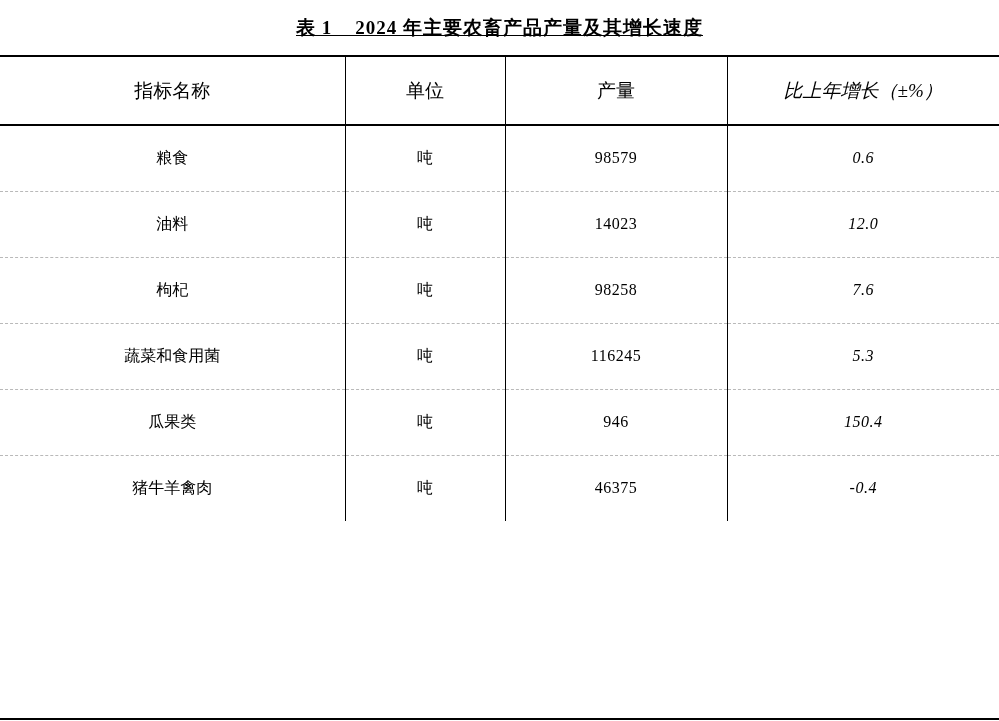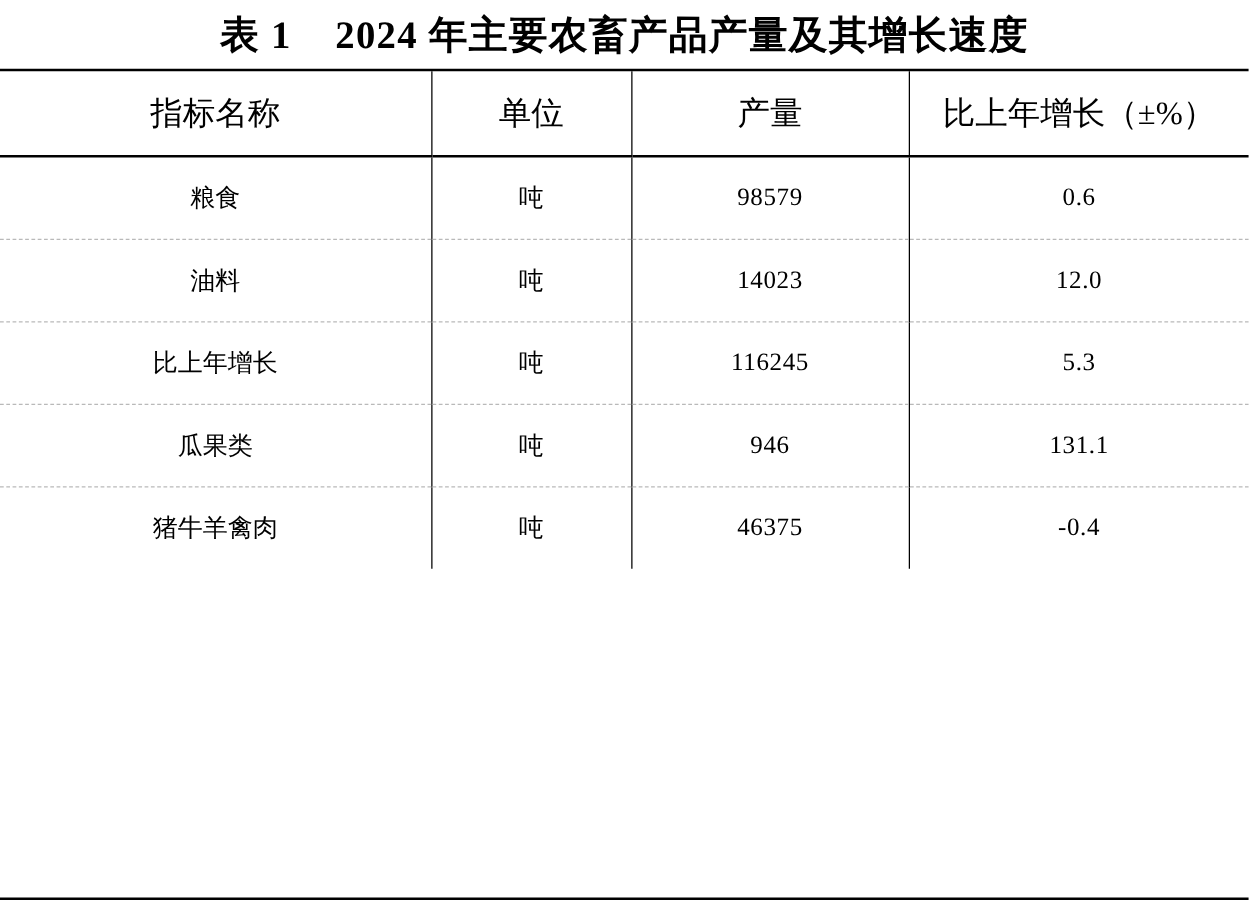--- a/index.html
+++ b/index.html
@@ -24,54 +24,56 @@
     height: 57px;
     display: flex;
     align-items: center;
     justify-content: center;
     border-bottom: 2px solid #000;
     box-sizing: border-box;
   }
   .title-text {
     font-family: "Liberation Serif", "DejaVu Serif", serif;
     font-weight: bold;
-    font-size: 31px;
+    font-size: 19px;
     letter-spacing: 1px;
     white-space: pre;
+    text-decoration: underline;
   }
   table.data {
     width: 999px;
     border-collapse: collapse;
     table-layout: fixed;
   }
   table.data col.c0 { width: 345px; }
   table.data col.c1 { width: 160px; }
   table.data col.c2 { width: 222px; }
   table.data col.c3 { width: 272px; }
 
   table.data th, table.data td {
     text-align: center;
     vertical-align: middle;
-    font-size: 20px;
+    font-size: 16px;
     padding: 0;
     border-left: 1px solid #000;
     border-right: 1px solid #000;
     box-sizing: border-box;
   }
   table.data th:first-child, table.data td:first-child {
     border-left: none;
   }
   table.data th:last-child, table.data td:last-child {
     border-right: none;
+    font-style: italic;
   }
   table.data thead th {
     height: 68px;
     border-bottom: 2px solid #000;
     font-weight: normal;
-    font-size: 26px;
+    font-size: 19px;
   }
   table.data tbody td {
     height: 66px;
     border-top: 1px dashed #b9b9b9;
   }
   table.data tbody tr:first-child td {
     border-top: none;
   }
   .num {
     font-family: "Liberation Serif", "DejaVu Serif", serif;
@@ -118,30 +120,36 @@
         <td class="num">98579</td>
         <td class="num">0.6</td>
       </tr>
       <tr>
         <td>油料</td>
         <td>吨</td>
         <td class="num">14023</td>
         <td class="num">12.0</td>
       </tr>
       <tr>
-        <td>比上年增长</td>
+        <td>枸杞</td>
+        <td>吨</td>
+        <td class="num">98258</td>
+        <td class="num">7.6</td>
+      </tr>
+      <tr>
+        <td>蔬菜和食用菌</td>
         <td>吨</td>
         <td class="num">116245</td>
         <td class="num">5.3</td>
       </tr>
       <tr>
         <td>瓜果类</td>
         <td>吨</td>
         <td class="num">946</td>
-        <td class="num">131.1</td>
+        <td class="num">150.4</td>
       </tr>
       <tr>
         <td>猪牛羊禽肉</td>
         <td>吨</td>
         <td class="num">46375</td>
         <td class="num">-0.4</td>
       </tr>
     </tbody>
   </table>
 

